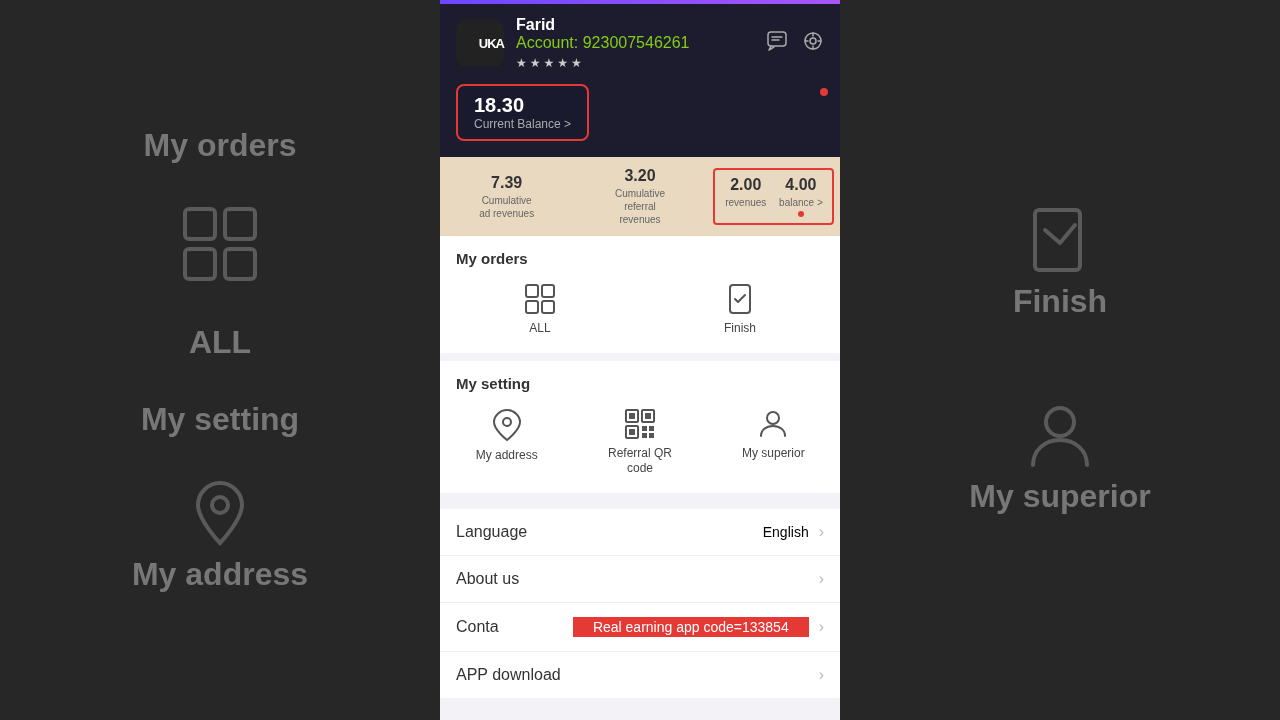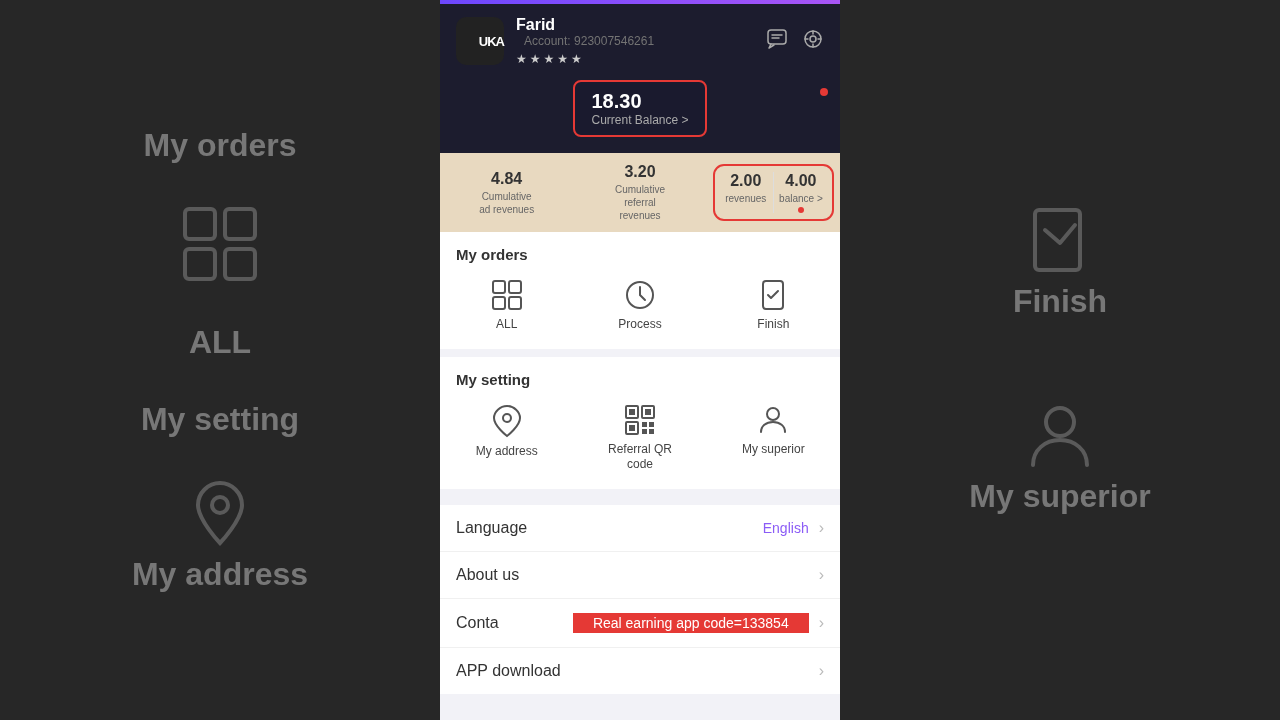--- a/index.html
+++ b/index.html
@@ -95,23 +95,22 @@
       font-weight: 900;
       font-size: 13px;
       letter-spacing: -1px;
     }
     .user-name {
       color: white;
       font-size: 16px;
       font-weight: 600;
     }
     .user-account {
-      color: #737373;
-      font-size: 12px;
-      margin-left: 8px;
+      color: #84cc16;
+      font-size: 16px;
     }
     .stars {
       display: flex;
       gap: 3px;
       margin-top: 4px;
     }
     .star {
       color: #ccc;
       font-size: 12px;
     }
@@ -124,21 +123,20 @@
       font-size: 20px;
       cursor: pointer;
     }
 
     
     .balance-row {
       display: flex;
       align-items: center;
       gap: 4px;
       margin-top: 14px;
-      flex-direction: column;
     }
     .balance-box {
       background: #1a1a2e;
       border: 2.5px solid #e53935;
       border-radius: 8px;
       padding: 8px 16px;
       min-width: 130px;
     }
     .balance-amount {
       color: white;
@@ -256,21 +254,21 @@
       cursor: pointer;
     }
     .setting-row:last-child {
       border-bottom: none;
     }
     .setting-label {
       font-size: 16px;
       color: #333;
     }
     .setting-value {
-      color: #8b5cf6;
+      color: #000000;
       font-size: 14px;
     }
     .setting-arrow {
       color: #bbb;
       font-size: 16px;
       margin-left: 6px;
     }
     .setting-right {
       display: flex;
       align-items: center;
@@ -381,29 +379,29 @@
       <div class="balance-box">
         <div class="balance-amount">18.30</div>
         <div class="balance-label">Current Balance &gt;</div>
       </div>
     </div>
     <div class="red-dot"></div>
   </div>
 
   <div class="stats-row">
     <div class="stat-item">
-      <div class="stat-value">4.84</div>
+      <div class="stat-value">7.39</div>
       <div class="stat-label">Cumulative<br>ad revenues</div>
     </div>
     <div class="stat-item">
       <div class="stat-value">3.20</div>
       <div class="stat-label">Cumulative<br>referral<br>revenues</div>
     </div>
     <div style="flex:1; padding:6px;">
-      <div style="border:2px solid #e53935; border-radius:11px; padding:6px 4px; display:flex;">
+      <div style="border:2px solid #e53935; border-radius:4px; padding:6px 4px; display:flex;">
         <div style="flex:1;text-align:center;">
           <div class="stat-value">2.00</div>
           <div class="stat-label">revenues</div>
         </div>
         <div style="width:1px;background:#ddd;"></div>
         <div style="flex:1;text-align:center;">
           <div class="stat-value">4.00</div>
           <div class="stat-label">balance &gt;</div>
           <div style="display:flex;justify-content:center;margin-top:2px;">
             <div style="width:6px;height:6px;background:#e53935;border-radius:50%;"></div>
@@ -419,27 +417,20 @@
       <div class="section-title">My orders</div>
       <div class="section-items">
         <div class="section-item">
           <svg width="32" height="32" viewBox="0 0 32 32" fill="none">
             <rect x="2" y="2" width="12" height="12" rx="2" stroke="#555" stroke-width="2" fill="none"></rect>
             <rect x="18" y="2" width="12" height="12" rx="2" stroke="#555" stroke-width="2" fill="none"></rect>
             <rect x="2" y="18" width="12" height="12" rx="2" stroke="#555" stroke-width="2" fill="none"></rect>
             <rect x="18" y="18" width="12" height="12" rx="2" stroke="#555" stroke-width="2" fill="none"></rect>
           </svg>
           <span class="section-item-label">ALL</span>
-        </div>
-        <div class="section-item">
-          <svg width="32" height="32" viewBox="0 0 32 32" fill="none">
-            <circle cx="16" cy="16" r="13" stroke="#555" stroke-width="2" fill="none"></circle>
-            <path d="M16 8V16L21 21" stroke="#555" stroke-width="2" stroke-linecap="round"></path>
-          </svg>
-          <span class="section-item-label">Process</span>
         </div>
         <div class="section-item">
           <svg width="32" height="32" viewBox="0 0 32 32" fill="none">
             <rect x="6" y="2" width="20" height="28" rx="3" stroke="#555" stroke-width="2" fill="none"></rect>
             <path d="M11 16L14 19L21 12" stroke="#555" stroke-width="2" stroke-linecap="round" stroke-linejoin="round"></path>
           </svg>
           <span class="section-item-label">Finish</span>
         </div>
       </div>
     </div>

